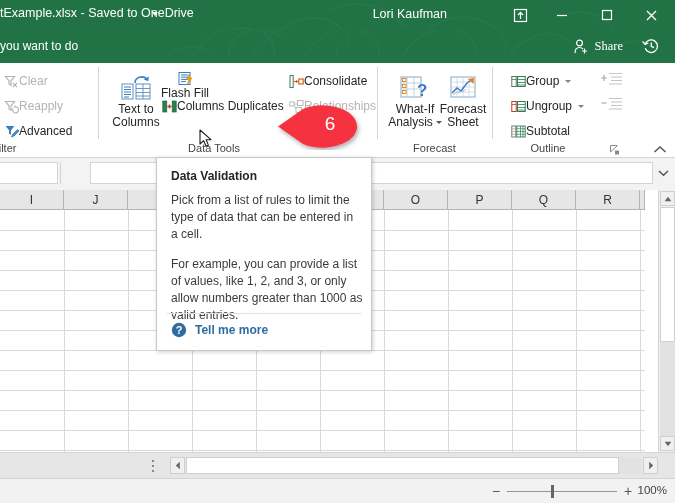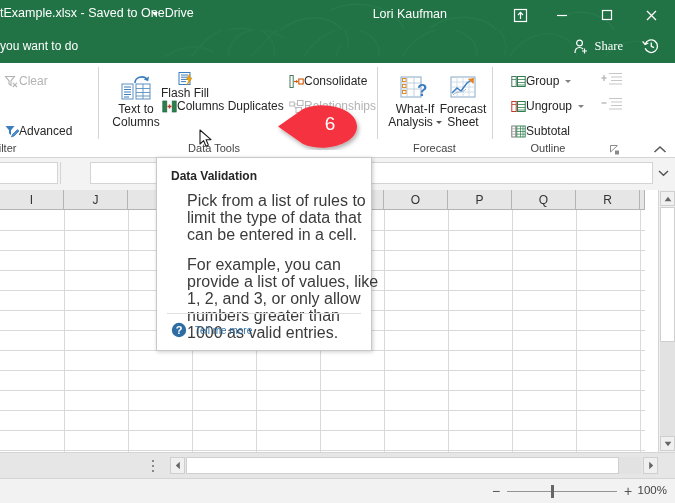--- a/index.html
+++ b/index.html
@@ -221,34 +221,34 @@
     position: absolute; left: 156px; top: 157px; width: 216px; height: 194px;
     background: #ffffff; border: 1px solid #c8c8c8;
     box-shadow: 1px 1px 4px rgba(0,0,0,.20);
     z-index: 50;
   }
   .tt-title {
     position: absolute; left: 14px; top: 11px;
     font-size: 12px; font-weight: bold; color: #262626;
   }
   .tt-body {
-    position: absolute; left: 30px; top: 34px; width: 192px;
-    font-size: 16px; color: #3b3b3b; line-height: 17px;
+    position: absolute; left: 14px; top: 34px; width: 192px;
+    font-size: 12px; color: #3b3b3b; line-height: 17px;
   }
   .tt-body p + p { margin-top: 13px; }
   .tt-rule {
     position: absolute; left: 10px; right: 10px; top: 155px;
     height: 1px; background: #e0e0e0;
   }
   .tt-link {
     position: absolute; left: 14px; top: 164px;
     display: flex; align-items: center; gap: 8px;
   }
   .tt-link span {
-    font-size: 10px; font-weight: normal; color: #2e6da4;
+    font-size: 12px; font-weight: bold; color: #2e6da4;
   }
 
   
   .cursor { position: absolute; left: 199px; top: 129px; z-index: 60; }
 </style>
 </head>
 <body>
 
 <div id="app">
 
@@ -329,20 +329,30 @@
 
     <div class="rgroup" style="left:-60px; width:160px;">
       <div class="smallbtn disabled" style="left:60px; top:7px;">
         <span class="icosm">
           <svg width="15" height="15" viewBox="0 0 15 15">
             <path d="M1.5 2.5 L10.5 2.5 L7 6.8 L7 11.5 L5 10 L5 6.8 Z" fill="none" stroke="#b3b3b3" stroke-width="1.1"></path>
             <path d="M8.8 8.8 L13 13 M13 8.8 L8.8 13" stroke="#b3b3b3" stroke-width="1.1"></path>
           </svg>
         </span>
         <span>Clear</span>
+      </div>
+      <div class="smallbtn disabled" style="left:60px; top:32px;">
+        <span class="icosm">
+          <svg width="15" height="15" viewBox="0 0 15 15">
+            <path d="M1.5 2.5 L10.5 2.5 L7 6.8 L7 11.5 L5 10 L5 6.8 Z" fill="none" stroke="#b3b3b3" stroke-width="1.1"></path>
+            <path d="M9 9.5 A3 3 0 1 0 11.5 8" fill="none" stroke="#b3b3b3" stroke-width="1.1"></path>
+            <path d="M11 5.8 L12 8.2 L9.6 8.6" fill="#b3b3b3"></path>
+          </svg>
+        </span>
+        <span>Reapply</span>
       </div>
       <div class="smallbtn" style="left:60px; top:57px;">
         <span class="icosm">
           <svg width="15" height="15" viewBox="0 0 15 15">
             <path d="M1.5 2 L10.5 2 L7 6.3 L7 11 L5 9.6 L5 6.3 Z" fill="#3c7dbf"></path>
             <path d="M13.5 5.5 L8.5 10.5 L7.5 13 L10 12 L15 7 Z" fill="#4a90d9" stroke="#2e6da4" stroke-width=".7"></path>
           </svg>
         </span>
         <span>Advanced</span>
       </div>

